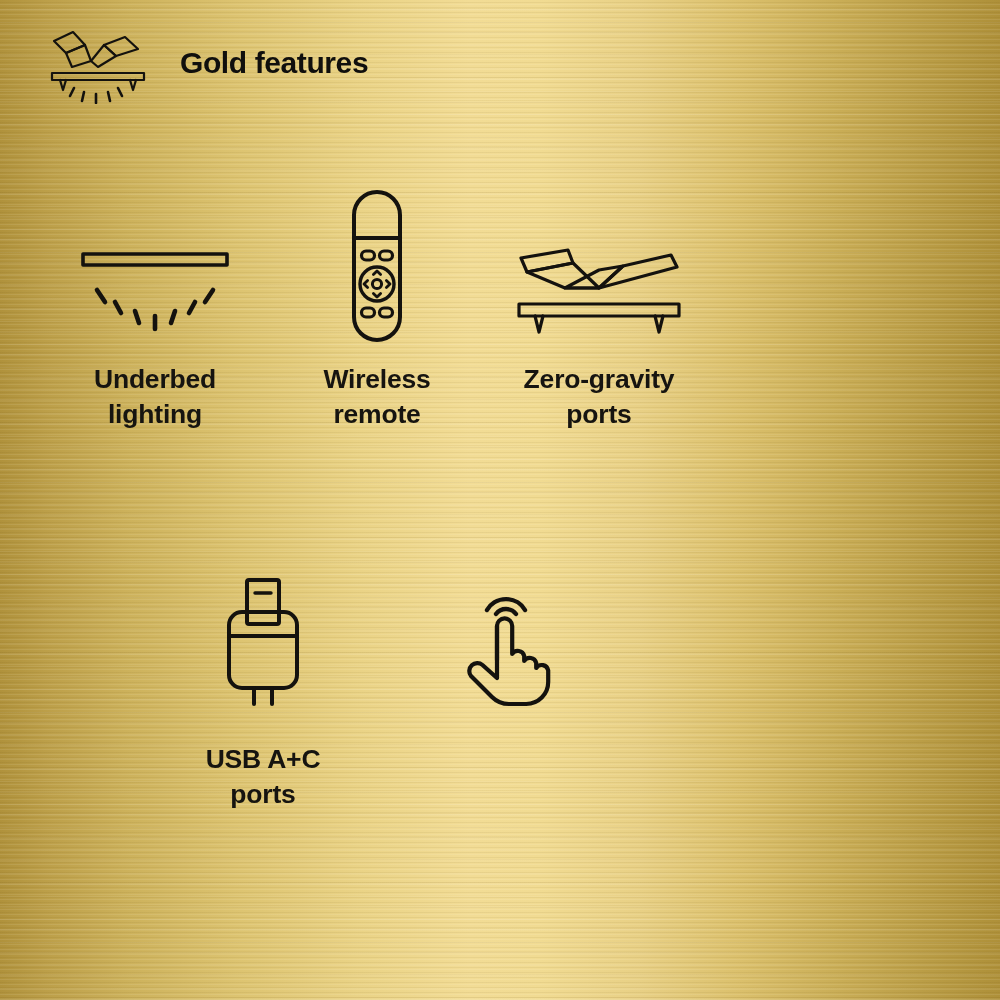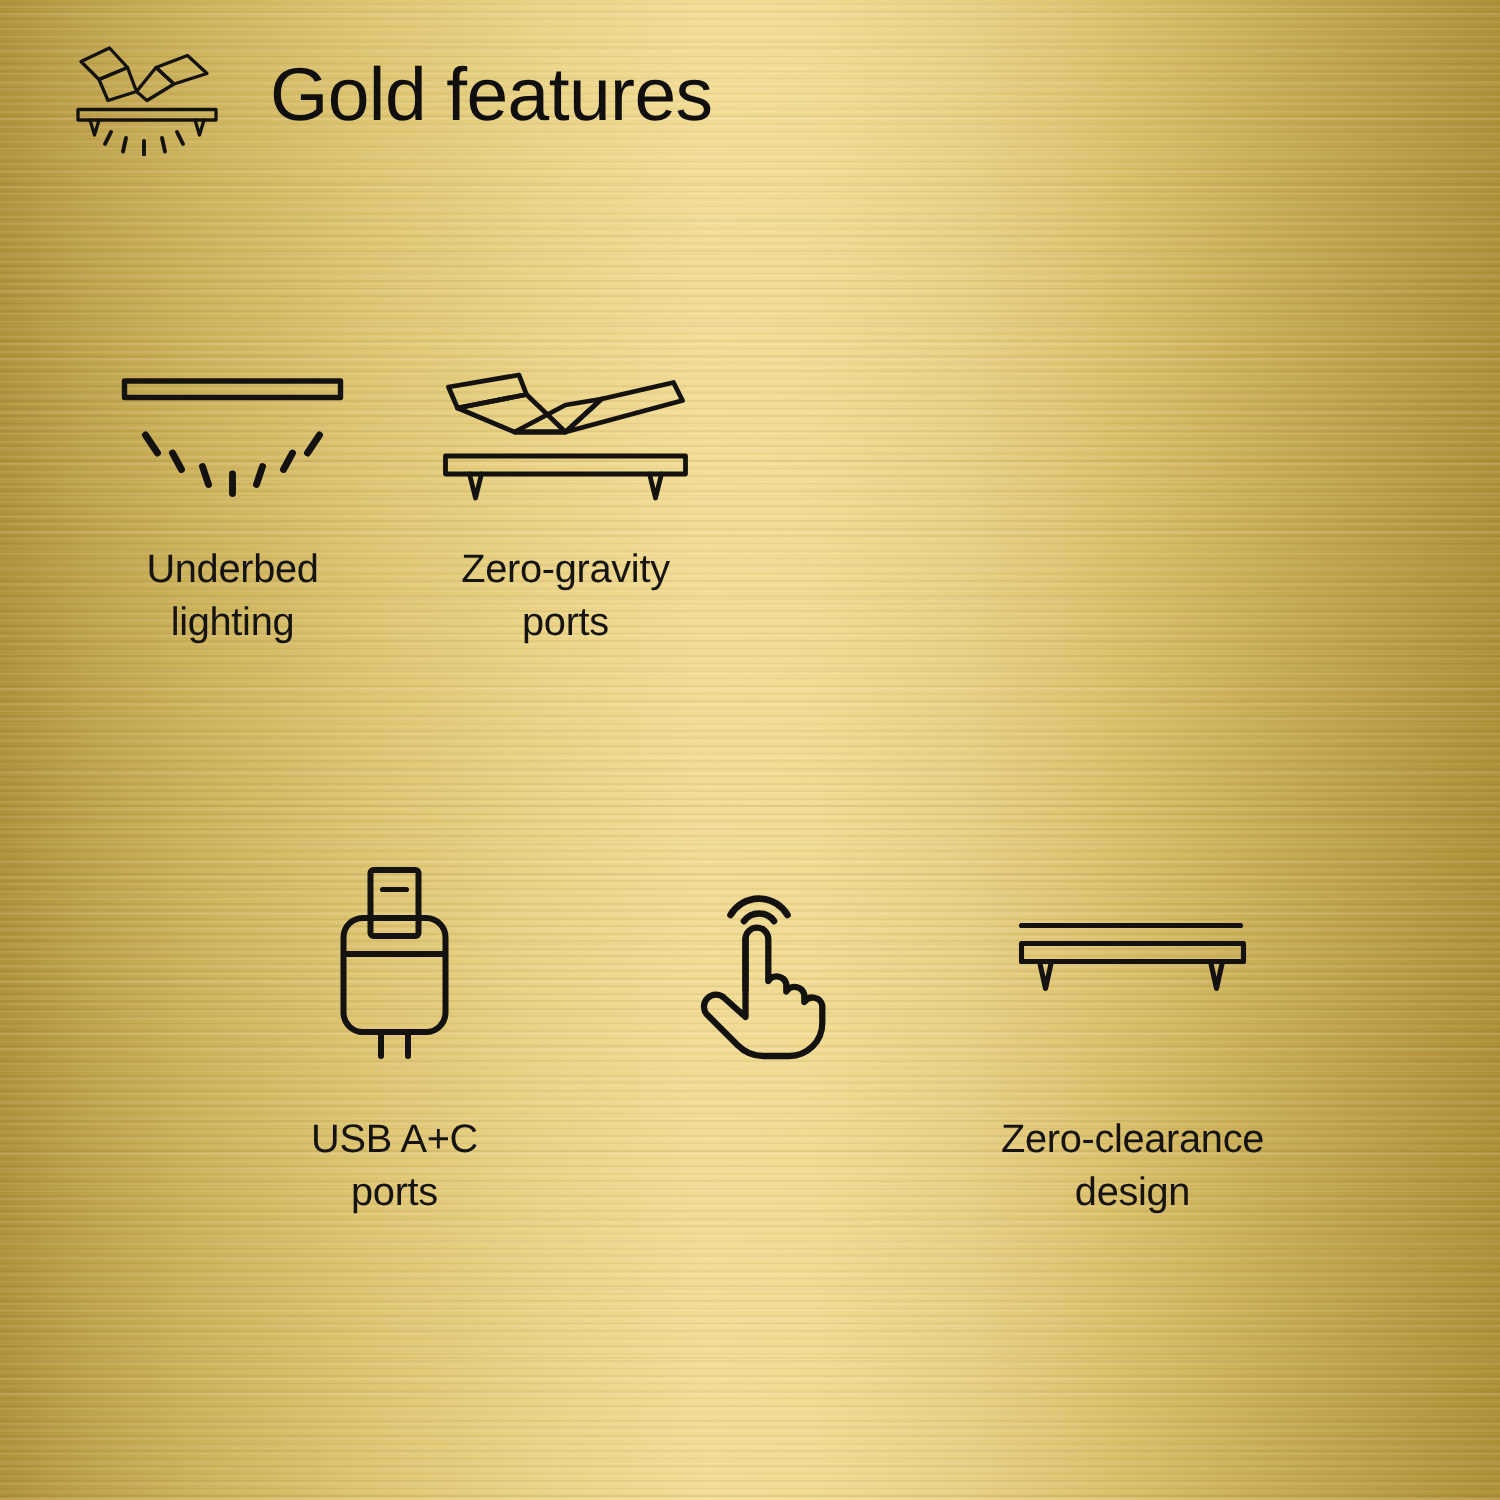--- a/index.html
+++ b/index.html
@@ -80,24 +80,24 @@
     position: absolute;
     top: 26px;
     left: 46px;
     display: flex;
     align-items: center;
     gap: 30px;
     z-index: 4;
   }
   #header .header-icon { width: 104px; height: 78px; display: block; }
   #header .title {
-    font-size: 50px;
+    font-size: 30px;
     color: #100f0d;
     letter-spacing: -0.4px;
-    font-weight: 400;
+    font-weight: 700;
     white-space: nowrap;
     line-height: 1;
     padding-bottom: 4px;
   }
 
   
   .row {
     position: absolute;
     left: 0;
     width: 1000px;
@@ -126,21 +126,21 @@
 
   .icon-box svg { display: block; overflow: visible; }
 
   .feature-label {
     margin-top: 16px;
     font-size: 26.5px;
     line-height: 1.33;
     color: #161410;
     letter-spacing: -0.2px;
     white-space: pre-line;
-    font-weight: 400;
+    font-weight: 700;
   }
   #row2 .feature-label { margin-top: 26px; }
 </style>
 </head>
 <body>
 
 <div id="board">
 
   <div id="header">
     <span class="header-icon-wrap">
@@ -188,20 +188,48 @@
             <path d="M122 66 L116 77"></path>
             <path d="M140 54 L132 66"></path>
           </g>
         </svg>
       </div>
       <div class="feature-label">Underbed
 lighting</div>
     </div>
 
 
+    <div class="feature">
+      <div class="icon-box">
+        <svg width="92" height="160" viewBox="0 0 92 160" fill="none" stroke="#14120e" stroke-width="4" stroke-linecap="round" stroke-linejoin="round">
+
+          <rect x="23" y="6" width="46" height="148" rx="23" ry="23"></rect>
+
+          <path d="M23 52 L69 52"></path>
+
+          <rect x="30.5" y="65" width="13" height="9" rx="4.5" ry="4.5" stroke-width="3.2"></rect>
+          <rect x="48.5" y="65" width="13" height="9" rx="4.5" ry="4.5" stroke-width="3.2"></rect>
+
+          <circle cx="46" cy="98" r="17" stroke-width="3.4"></circle>
+          <circle cx="46" cy="98" r="4.6" stroke-width="3"></circle>
+
+          <g stroke-width="2.8">
+            <path d="M42.4 88.6 L46 85 L49.6 88.6"></path>
+            <path d="M42.4 107.4 L46 111 L49.6 107.4"></path>
+            <path d="M36.6 94.4 L33 98 L36.6 101.6"></path>
+            <path d="M55.4 94.4 L59 98 L55.4 101.6"></path>
+          </g>
+
+          <rect x="30.5" y="122" width="13" height="9" rx="4.5" ry="4.5" stroke-width="3.2"></rect>
+          <rect x="48.5" y="122" width="13" height="9" rx="4.5" ry="4.5" stroke-width="3.2"></rect>
+        </svg>
+      </div>
+      <div class="feature-label">Wireless
+remote</div>
+    </div>
 
     <div class="feature">
       <div class="icon-box">
         <svg width="172" height="110" viewBox="0 0 172 110" fill="none" stroke="#14120e" stroke-width="3.2" stroke-linecap="round" stroke-linejoin="round">
 
           <path d="M8 22 L55 14 L60 27 L14 36 Z"></path>
 
           <path d="M14 36 L60 27 L86 52 L52 52 Z"></path>
 
           <path d="M86 52 L110 30 L158 19 L164 31 Z"></path>
@@ -254,31 +282,16 @@
                    a6.6 6.6 0 0 1 12 2 L67.2 85
                    a6.6 6.6 0 0 1 12 2 L79.2 92
                    a6.6 6.6 0 0 1 12 2.4 L91.2 106
                    a22 22 0 0 1 -22 22 L52 128
                    a24 24 0 0 1 -17 -7 L14 100
                    a8 8 0 0 1 11.5 -11 L40 102 Z"></path>
         </svg>
       </div>
     </div>
 
-    <div class="feature">
-      <div class="icon-box">
-        <svg width="156" height="76" viewBox="0 0 156 76" fill="none" stroke="#14120e" stroke-width="3.4" stroke-linecap="round" stroke-linejoin="round">
-
-          <path d="M4 14 L150 14"></path>
-
-          <path d="M4 26 L152 26 L152 38 L4 38 Z"></path>
-
-          <path d="M16 38 L20 56 L24 38"></path>
-          <path d="M130 38 L134 56 L138 38"></path>
-        </svg>
-      </div>
-      <div class="feature-label">Zero-clearance
-design</div>
-    </div>
 
   </div>
 
 </div>
 
 </body></html>

